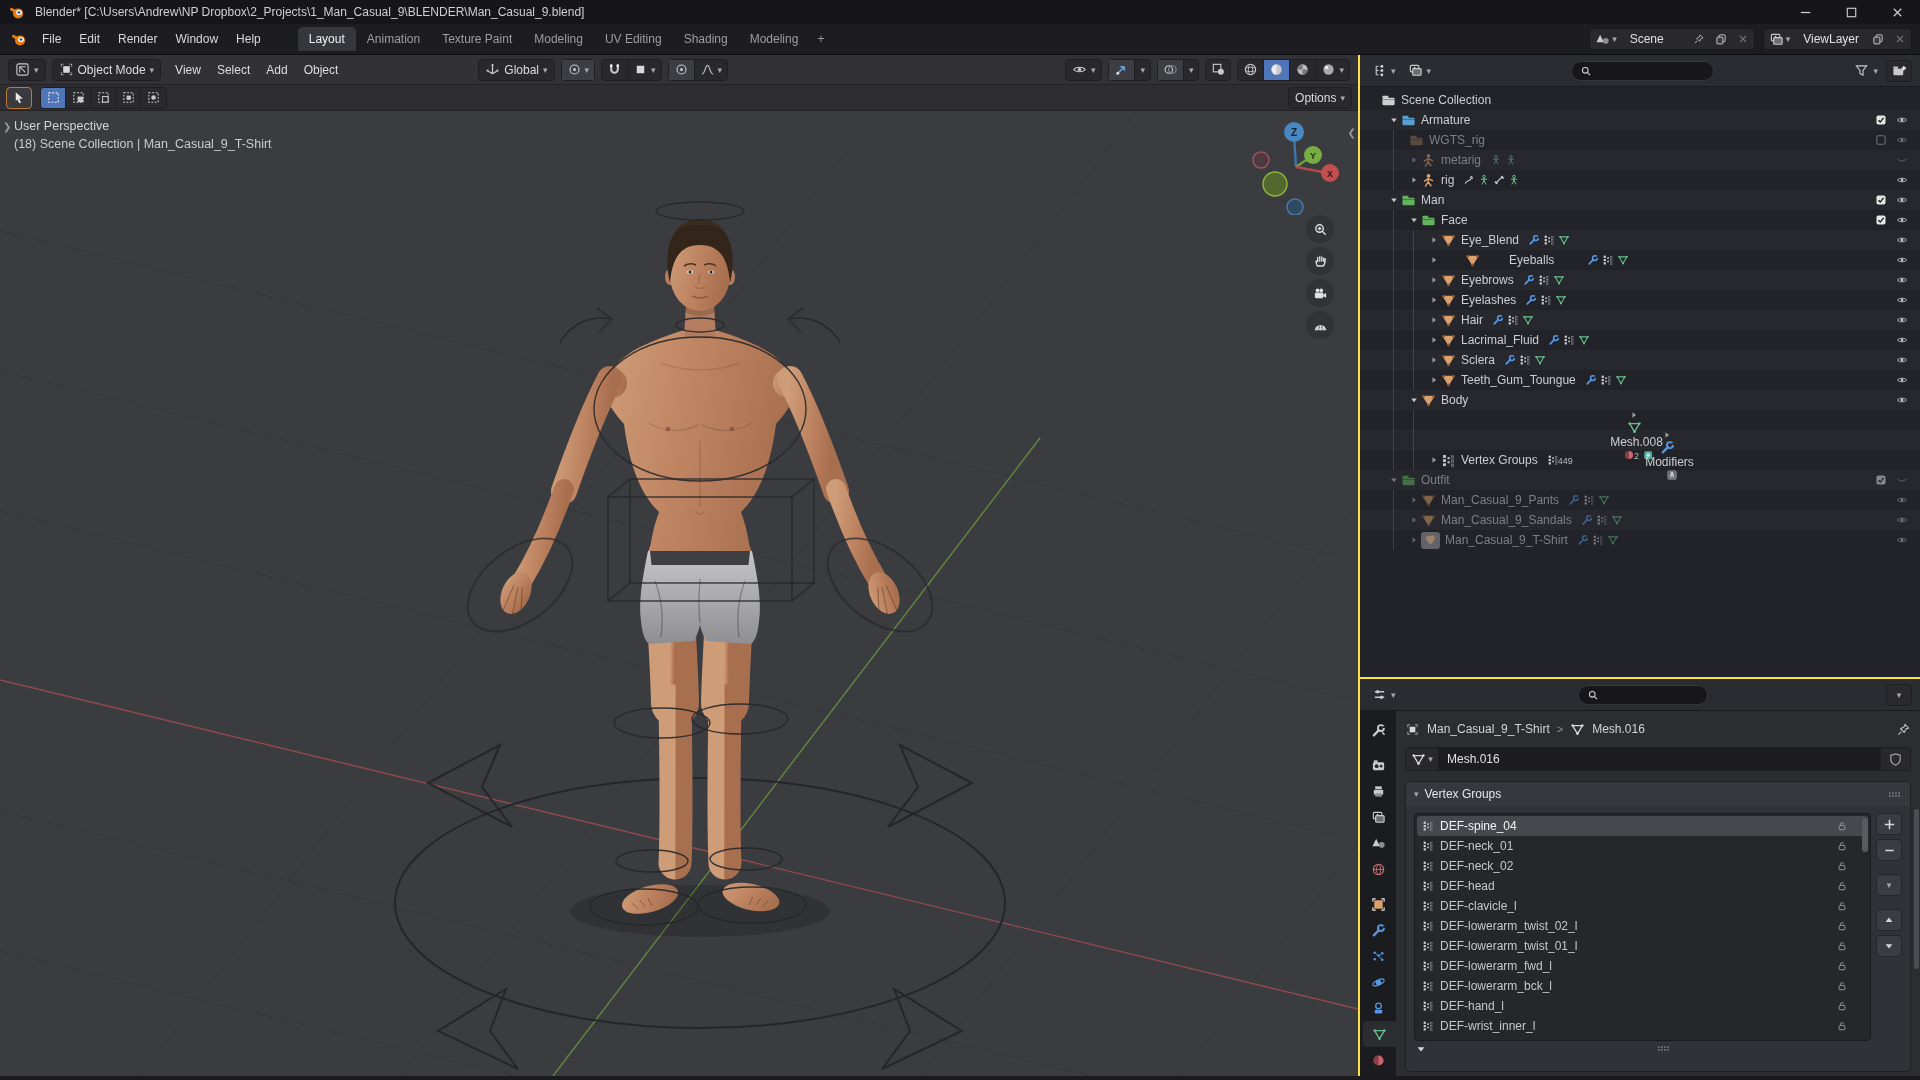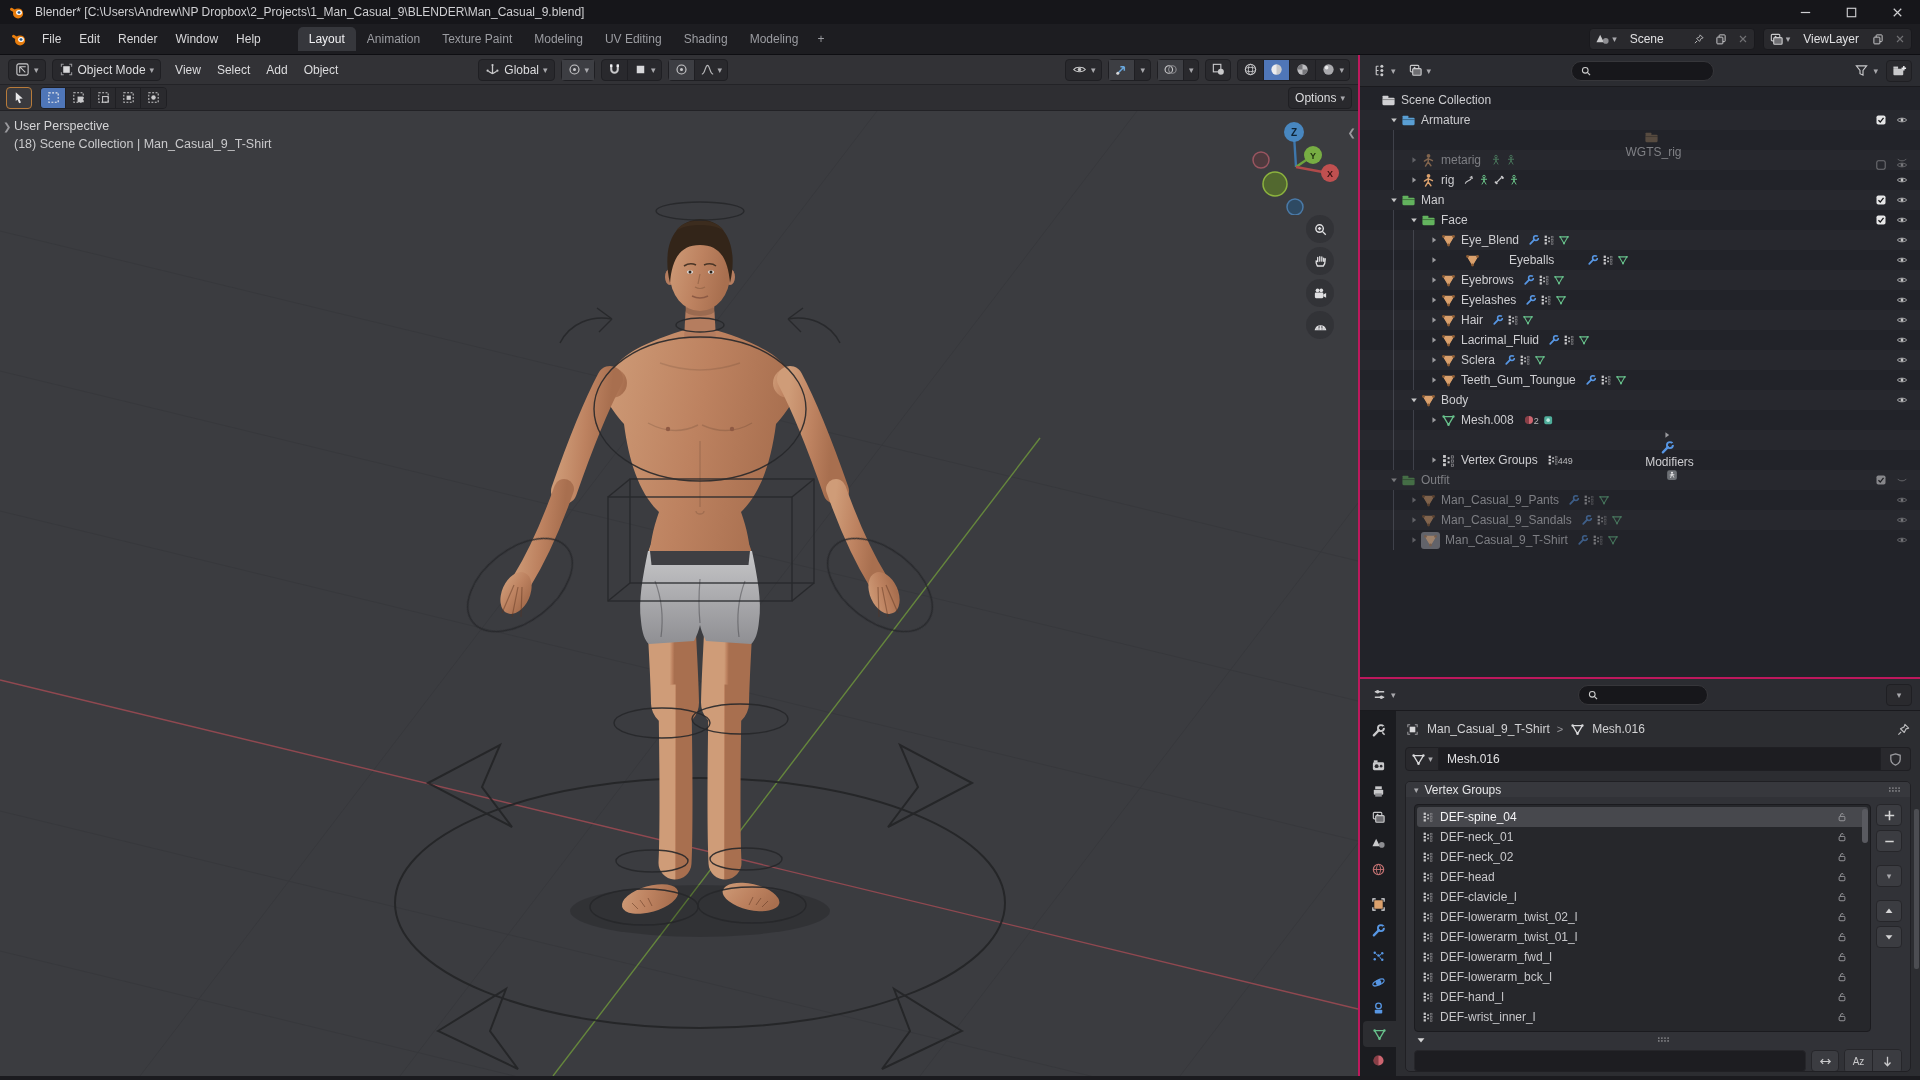--- a/index.html
+++ b/index.html
@@ -1,18 +1,18 @@
 <!DOCTYPE html>
 <html><head>
 <meta charset="utf-8">
 <style>
   * { margin:0; padding:0; box-sizing:border-box; user-select:none; }
   html,body { background:#000; }
   #app { position:relative; width:1920px; height:1080px; overflow:hidden;
-         background:#be185d; font-family:"Liberation Sans",sans-serif; font-size:12px; color:#d6d6d8; }
+         background:#fde047; font-family:"Liberation Sans",sans-serif; font-size:12px; color:#d6d6d8; }
 
   
   .titlebar { position:absolute; left:0; top:0; right:0; height:24px; background:#16161a;
               display:flex; align-items:center; padding-left:10px; }
   .titlebar .title-text { margin-left:10px; color:#cfcfd2; font-size:12px; white-space:nowrap; }
   .win-controls { margin-left:auto; display:flex; height:100%; }
   .win-btn { width:46px; height:100%; display:flex; align-items:center; justify-content:center; }
 
   
   .topbar { position:absolute; left:0; top:24px; right:0; height:31px; background:#1d1d21;
@@ -771,21 +771,21 @@
               </svg>
             </span>
             <span class="ic sm">
               <svg viewBox="0 0 16 16">
                 <path d="M1.8 8 C4.2 4.8 11.8 4.8 14.2 8 C11.8 11.2 4.2 11.2 1.8 8 Z" fill="none" stroke="#c5c5c6" stroke-width="1.2"></path>
                 <circle cx="8" cy="8" r="1.9" fill="#c5c5c6"></circle>
               </svg>
             </span>
           </span>
         </div>
-        <div class="orow grayed" style="padding-left: 34px; flex-direction: column;">
+        <div class="orow grayed" style="padding-left: 34px;">
           <span class="guide" style="left: 33px;"></span>
           <span class="o-exp"></span>
           <span class="ic">
             <svg viewBox="0 0 16 16">
               <rect x="1.5" y="5" width="13" height="8" rx="1.2" fill="#8d7458"></rect>
               <path d="M1.5 7 h13" stroke="rgba(0,0,0,.35)" stroke-width="1"></path>
               <rect x="1.5" y="2.8" width="6.5" height="2.6" rx="0.8" fill="#8d7458"></rect>
             </svg>
           </span>
           <span class="o-label">WGTS_rig</span>
@@ -1466,21 +1466,21 @@
           <span class="o-label">Body</span>
           <span class="o-right">
             <span class="ic sm">
               <svg viewBox="0 0 16 16">
                 <path d="M1.8 8 C4.2 4.8 11.8 4.8 14.2 8 C11.8 11.2 4.2 11.2 1.8 8 Z" fill="none" stroke="#c5c5c6" stroke-width="1.2"></path>
                 <circle cx="8" cy="8" r="1.9" fill="#c5c5c6"></circle>
               </svg>
             </span>
           </span>
         </div>
-        <div class="orow" style="padding-left: 66px;">
+        <div class="orow" style=" flex-direction: column;">
           <span class="guide" style="left: 33px;"></span>
           <span class="guide" style="left: 53px;"></span>
           <span class="o-exp">
             <span class="ic xs">
               <svg viewBox="0 0 16 16">
                 <path d="M5.5 3.5 L11.5 8 L5.5 12.5 Z" fill="#9a9a9e"></path>
               </svg>
             </span>
           </span>
           <span class="ic">
@@ -2350,41 +2350,19 @@
                     <circle cx="12.9" cy="6.5" r="0.9"></circle>
                     <circle cx="3" cy="9.5" r="0.9"></circle>
                     <circle cx="6.3" cy="9.5" r="0.9"></circle>
                     <circle cx="9.6" cy="9.5" r="0.9"></circle>
                     <circle cx="12.9" cy="9.5" r="0.9"></circle>
                   </g>
                 </svg>
               </span>
             </span>
         </div>
-        <div class="filter-row">
-          <input class="filter-input" placeholder="" style="">
-          <div class="mini-btn">
-              <span class="ic">
-                <svg viewBox="0 0 16 16">
-                  <path d="M3 8 H13 M5.5 5.5 L3 8 L5.5 10.5 M10.5 5.5 L13 8 L10.5 10.5" stroke="#c9c9cb" stroke-width="1.3" fill="none"></path>
-                </svg>
-              </span>
-            </div>
-          <div class="mini-grp">
-            <div class="mini-btn">
-                <span class="az-label">Az</span>
-              </div>
-            <div class="mini-btn">
-                <span class="ic">
-                  <svg viewBox="0 0 16 16">
-                    <path d="M8 3 V12 M4.8 9 L8 12.5 L11.2 9" stroke="#c9c9cb" stroke-width="1.4" fill="none"></path>
-                  </svg>
-                </span>
-              </div>
-          </div>
-        </div>
       </div>
     </div>
     <div class="props-scroll"></div>
   </div>
 
   <div class="statusbar"></div>
 </div>
 
 </body></html>

